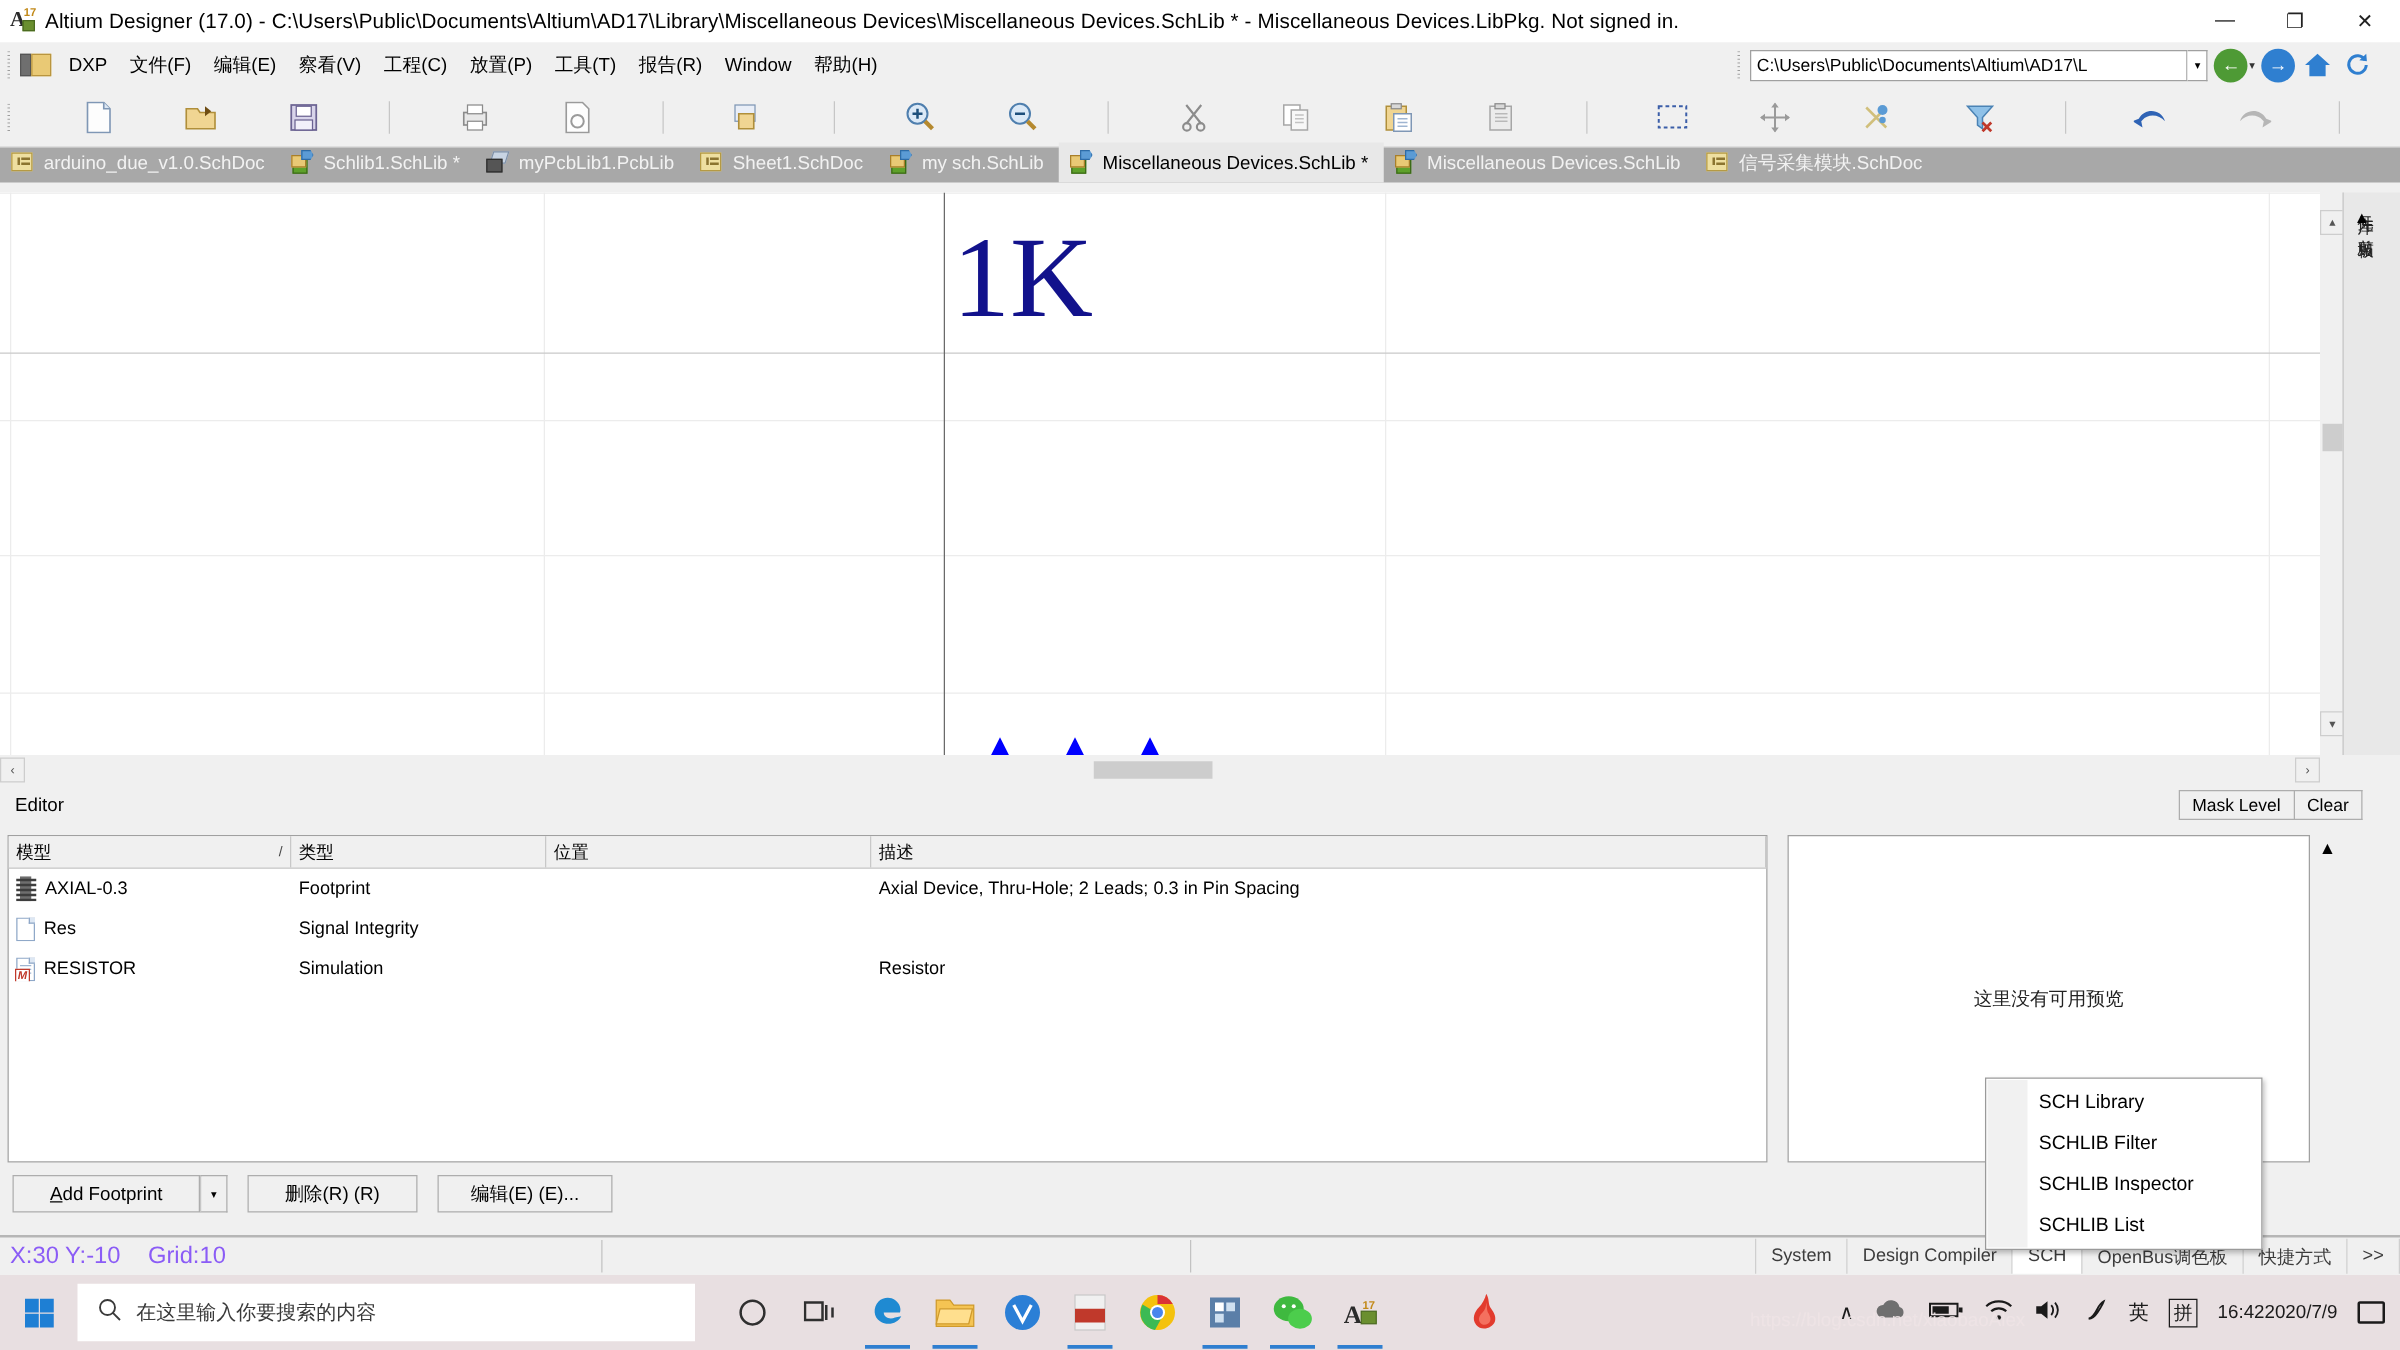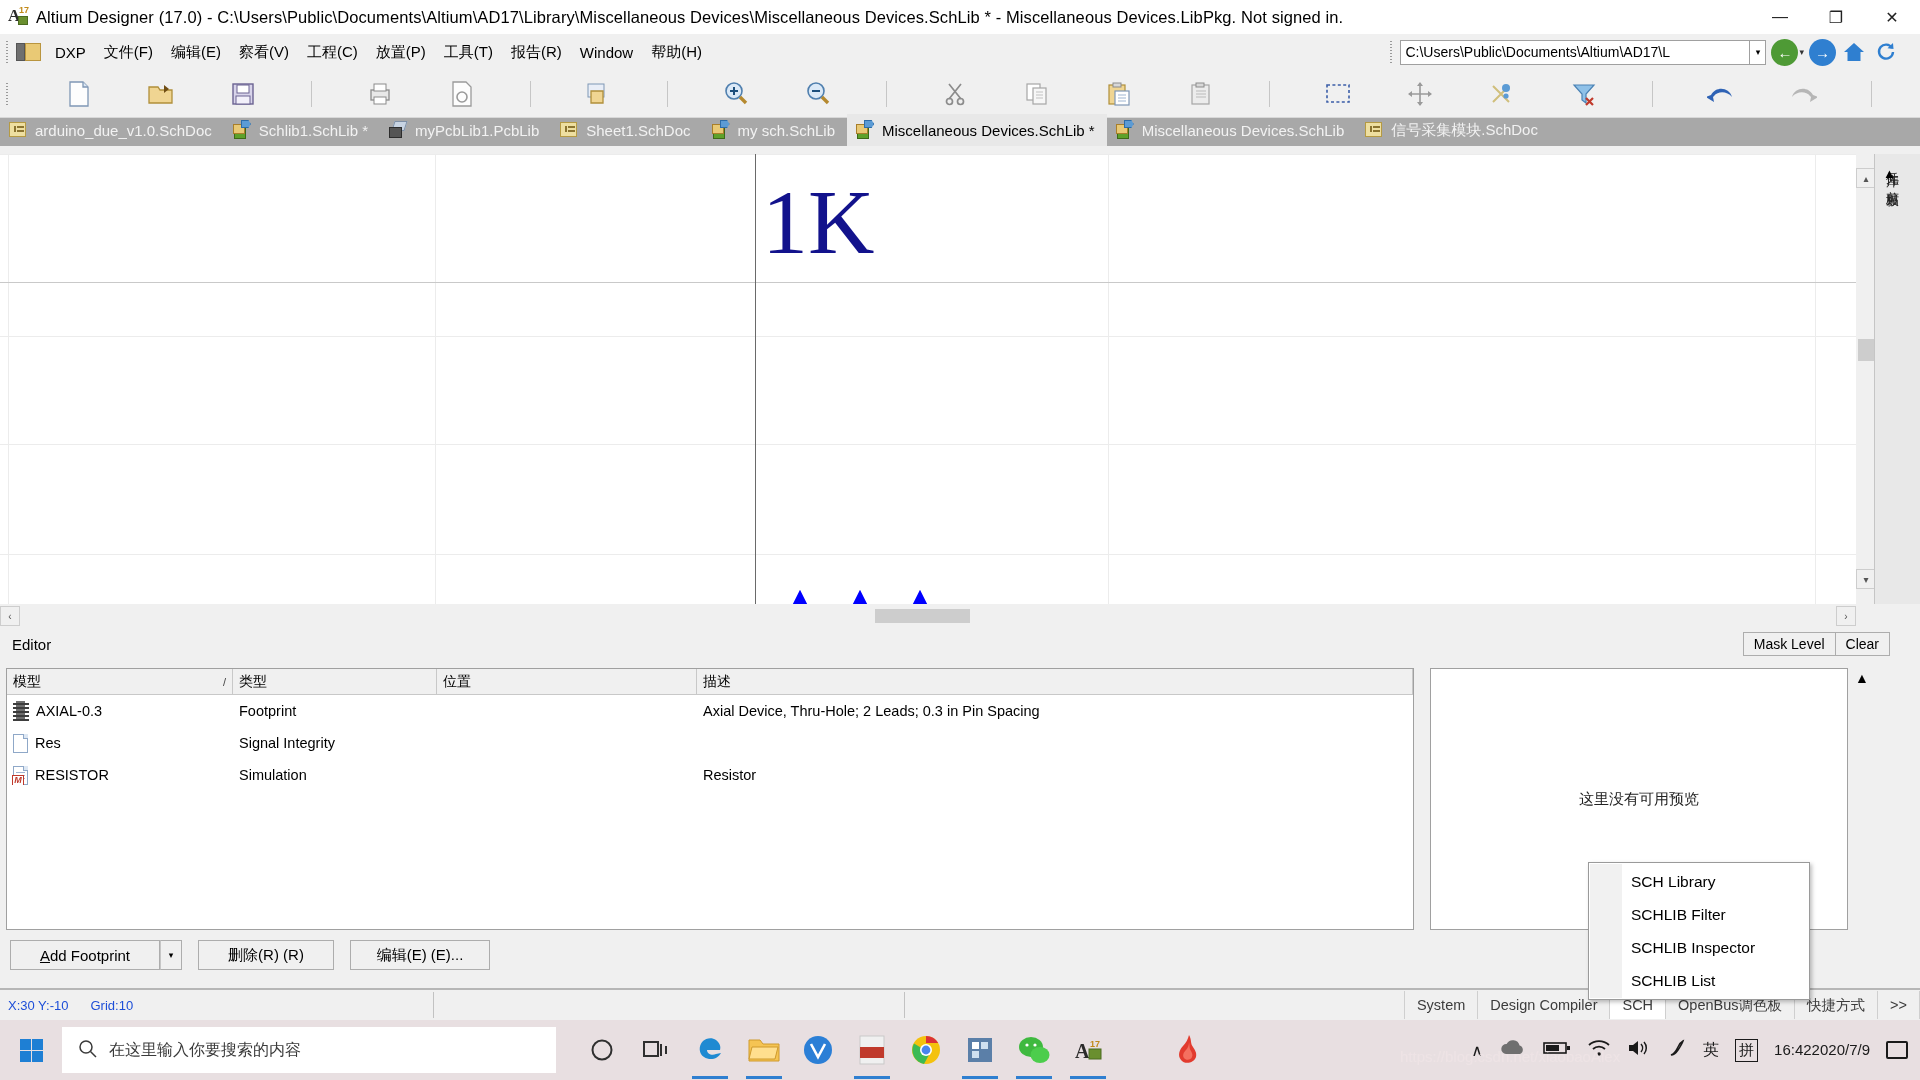--- a/index.html
+++ b/index.html
@@ -223,21 +223,21 @@
   .ctx-item {
     position:relative; height:33px; display:flex; align-items:center;
     padding-left:42px; font-size:15.5px; color:#000; cursor:default; z-index:2;
   }
 
   
   .statusbar {
     position:absolute; left:0; top:988px; width:1920px; height:32px;
     background:#f0f0f0; border-top:2px solid #b6b6b6; display:flex; align-items:center;
   }
-  .status-left { padding-left:8px; font-size:13px; color:#1d4ed8; }
+  .status-left { padding-left:8px; font-size:19px; color:#8b5cf6; }
   .status-divider { width:1px; height:26px; background:#c2c2c2; margin:0 10px; }
   .panel-tabs { margin-left:auto; display:flex; align-items:center; height:32px; }
   .ptab {
     height:28px; padding:0 12px; display:flex; align-items:center; font-size:14.5px; color:#3c3c3c;
     border-left:1px solid #cfcfcf; cursor:default;
   }
   .ptab.sel { background:#fff; color:#3c3c3c; }
   .ptab:last-child { border-right:1px solid #cfcfcf; }
 
   

